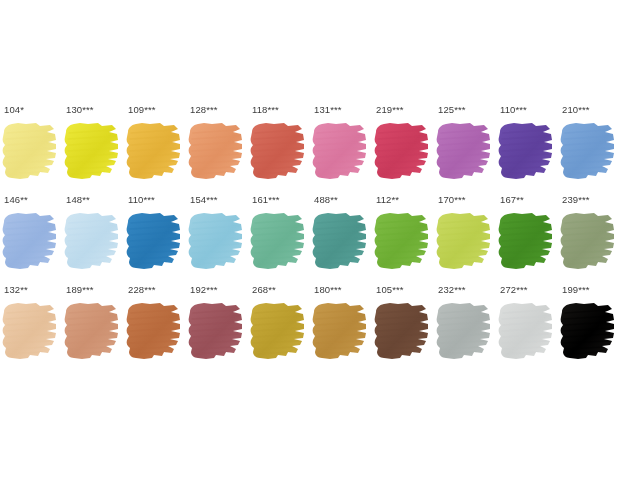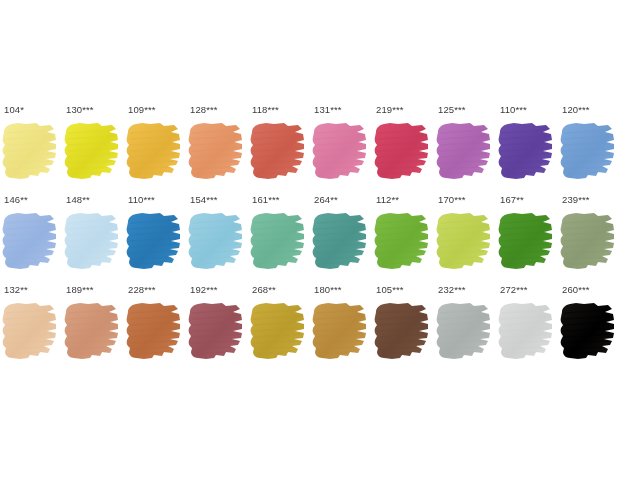--- a/index.html
+++ b/index.html
@@ -305,21 +305,21 @@
                 <path d="M6,31 L55,28" stroke="#5e409c" stroke-width="1.6" stroke-linecap="round" fill="none" opacity="0.38"></path>
                 <path d="M7,37 L52,34" stroke="#5e409c" stroke-width="1.6" stroke-linecap="round" fill="none" opacity="0.38"></path>
                 <path d="M6,43 L53,41" stroke="#5e409c" stroke-width="1.6" stroke-linecap="round" fill="none" opacity="0.38"></path>
                 <path d="M8,49 L48,47" stroke="#5e409c" stroke-width="1.6" stroke-linecap="round" fill="none" opacity="0.38"></path>
                 <path d="M10,54 L42,52" stroke="#5e409c" stroke-width="1.6" stroke-linecap="round" fill="none" opacity="0.38"></path>
               </g>
             </svg>
           </div>
         </div>
         <div class="swatch-cell">
-          <div class="swatch-label">120***</div>
+          <div class="swatch-label">210***</div>
           <div class="swatch-mark">
             <svg viewBox="0 0 60 62">
               <defs>
                 <linearGradient id="g0_9" x1="0" y1="0" x2="1" y2="1">
                   <stop offset="0%" stop-color="#7fa9db"></stop>
                   <stop offset="55%" stop-color="#6c99cf"></stop>
                   <stop offset="100%" stop-color="#7fa9db"></stop>
                 </linearGradient>
                 <clipPath id="g0_9c">
                   <path d="M12,4 C7,5 4,8 4,12 L3,17 C2,20 3,23 5,25 L3,28 C2,31 3,34 5,36 L3,40 C2,43 3,46 6,48 L5,52 C5,55 8,58 12,58 L20,59 L28,58 L30,55 L38,56 L40,52 L48,53 L50,49 L44,46 L52,45 L54,41 L46,39 L55,38 L56,33 L47,31 L56,29 L56,24 L48,22 L56,20 L55,14 L47,12 L54,9 L50,5 L40,6 L36,3 L26,4 L18,3 Z"></path>
@@ -475,21 +475,21 @@
                 <path d="M6,31 L55,28" stroke="#69b293" stroke-width="1.6" stroke-linecap="round" fill="none" opacity="0.38"></path>
                 <path d="M7,37 L52,34" stroke="#69b293" stroke-width="1.6" stroke-linecap="round" fill="none" opacity="0.38"></path>
                 <path d="M6,43 L53,41" stroke="#69b293" stroke-width="1.6" stroke-linecap="round" fill="none" opacity="0.38"></path>
                 <path d="M8,49 L48,47" stroke="#69b293" stroke-width="1.6" stroke-linecap="round" fill="none" opacity="0.38"></path>
                 <path d="M10,54 L42,52" stroke="#69b293" stroke-width="1.6" stroke-linecap="round" fill="none" opacity="0.38"></path>
               </g>
             </svg>
           </div>
         </div>
         <div class="swatch-cell">
-          <div class="swatch-label">264**</div>
+          <div class="swatch-label">488**</div>
           <div class="swatch-mark">
             <svg viewBox="0 0 60 62">
               <defs>
                 <linearGradient id="g1_5" x1="0" y1="0" x2="1" y2="1">
                   <stop offset="0%" stop-color="#5ba59c"></stop>
                   <stop offset="55%" stop-color="#4b948b"></stop>
                   <stop offset="100%" stop-color="#5ba59c"></stop>
                 </linearGradient>
                 <clipPath id="g1_5c">
                   <path d="M12,4 C7,5 4,8 4,12 L3,17 C2,20 3,23 5,25 L3,28 C2,31 3,34 5,36 L3,40 C2,43 3,46 6,48 L5,52 C5,55 8,58 12,58 L20,59 L28,58 L30,55 L38,56 L40,52 L48,53 L50,49 L44,46 L52,45 L54,41 L46,39 L55,38 L56,33 L47,31 L56,29 L56,24 L48,22 L56,20 L55,14 L47,12 L54,9 L50,5 L40,6 L36,3 L26,4 L18,3 Z"></path>
@@ -869,21 +869,21 @@
                 <path d="M6,31 L55,28" stroke="#cdd0cf" stroke-width="1.6" stroke-linecap="round" fill="none" opacity="0.38"></path>
                 <path d="M7,37 L52,34" stroke="#cdd0cf" stroke-width="1.6" stroke-linecap="round" fill="none" opacity="0.38"></path>
                 <path d="M6,43 L53,41" stroke="#cdd0cf" stroke-width="1.6" stroke-linecap="round" fill="none" opacity="0.38"></path>
                 <path d="M8,49 L48,47" stroke="#cdd0cf" stroke-width="1.6" stroke-linecap="round" fill="none" opacity="0.38"></path>
                 <path d="M10,54 L42,52" stroke="#cdd0cf" stroke-width="1.6" stroke-linecap="round" fill="none" opacity="0.38"></path>
               </g>
             </svg>
           </div>
         </div>
         <div class="swatch-cell">
-          <div class="swatch-label">260***</div>
+          <div class="swatch-label">199***</div>
           <div class="swatch-mark">
             <svg viewBox="0 0 60 62">
               <defs>
                 <linearGradient id="g2_9" x1="0" y1="0" x2="1" y2="1">
                   <stop offset="0%" stop-color="#161412"></stop>
                   <stop offset="55%" stop-color="#000000"></stop>
                   <stop offset="100%" stop-color="#161412"></stop>
                 </linearGradient>
                 <clipPath id="g2_9c">
                   <path d="M12,4 C7,5 4,8 4,12 L3,17 C2,20 3,23 5,25 L3,28 C2,31 3,34 5,36 L3,40 C2,43 3,46 6,48 L5,52 C5,55 8,58 12,58 L20,59 L28,58 L30,55 L38,56 L40,52 L48,53 L50,49 L44,46 L52,45 L54,41 L46,39 L55,38 L56,33 L47,31 L56,29 L56,24 L48,22 L56,20 L55,14 L47,12 L54,9 L50,5 L40,6 L36,3 L26,4 L18,3 Z"></path>

